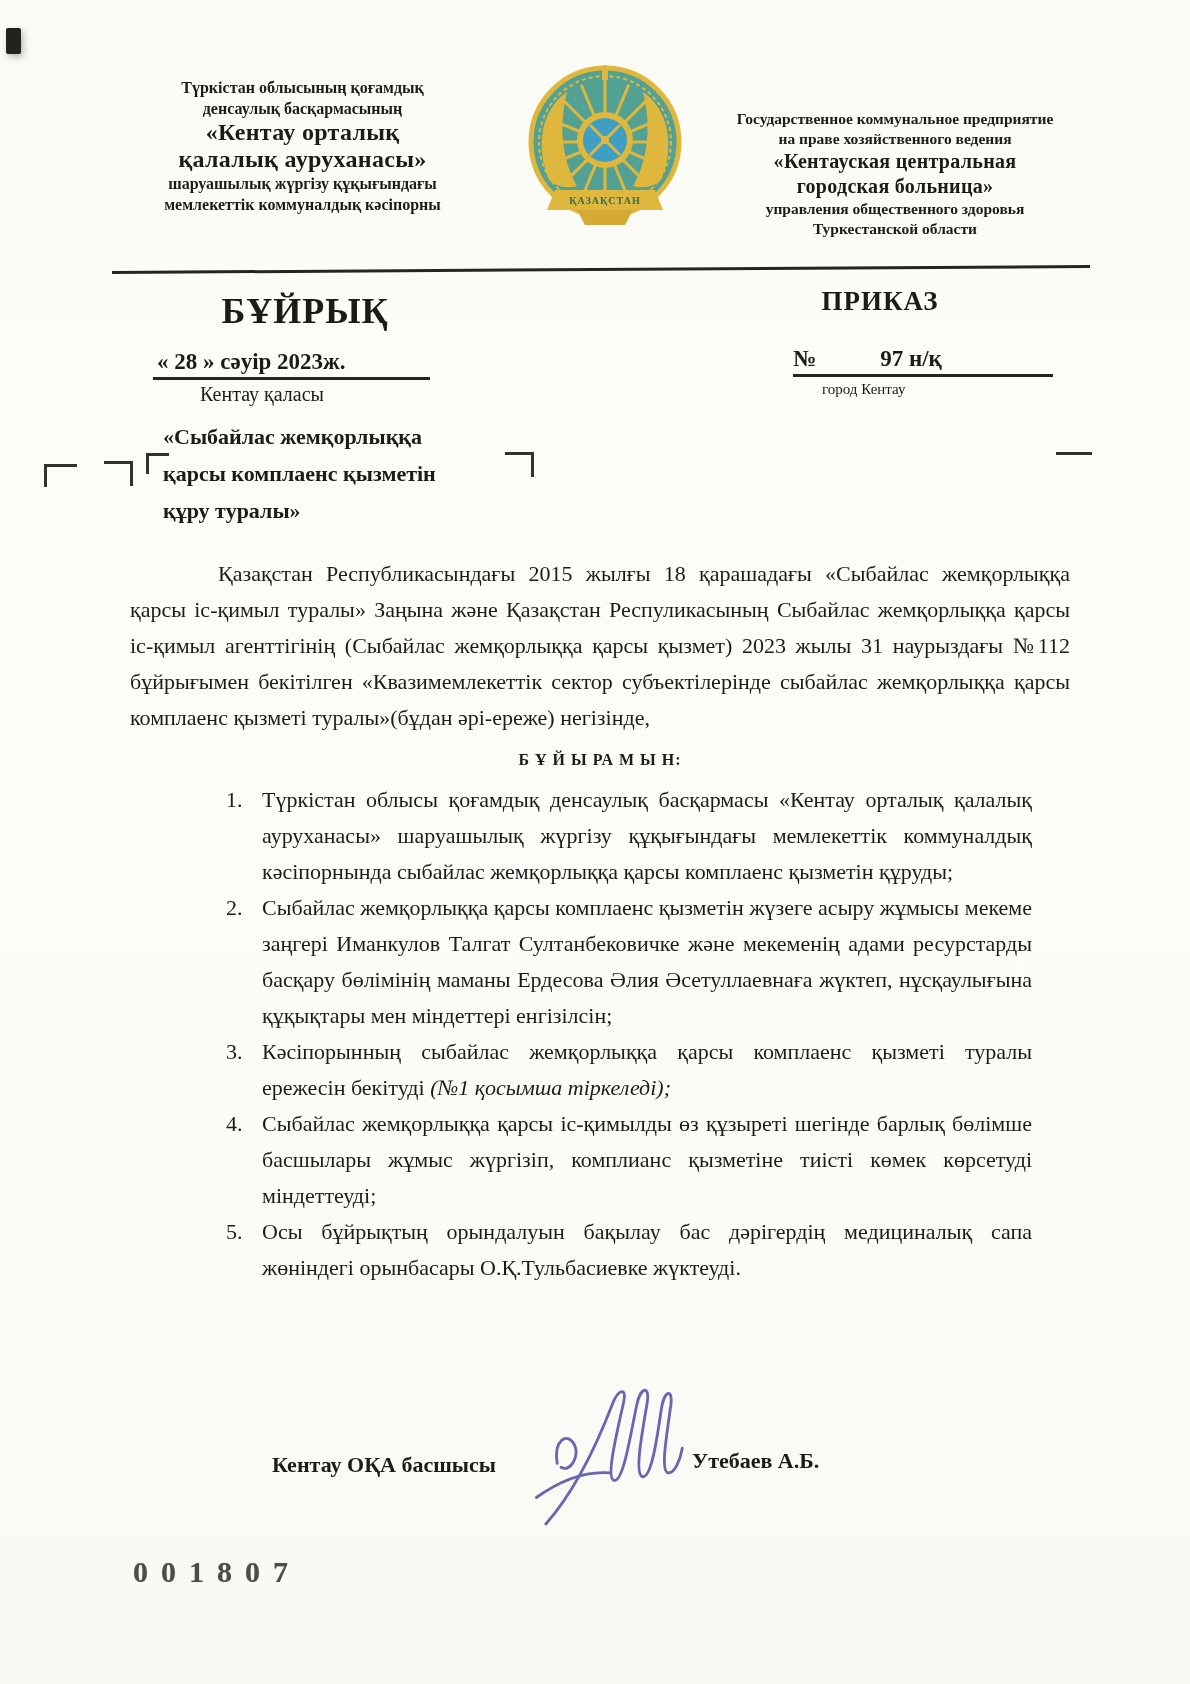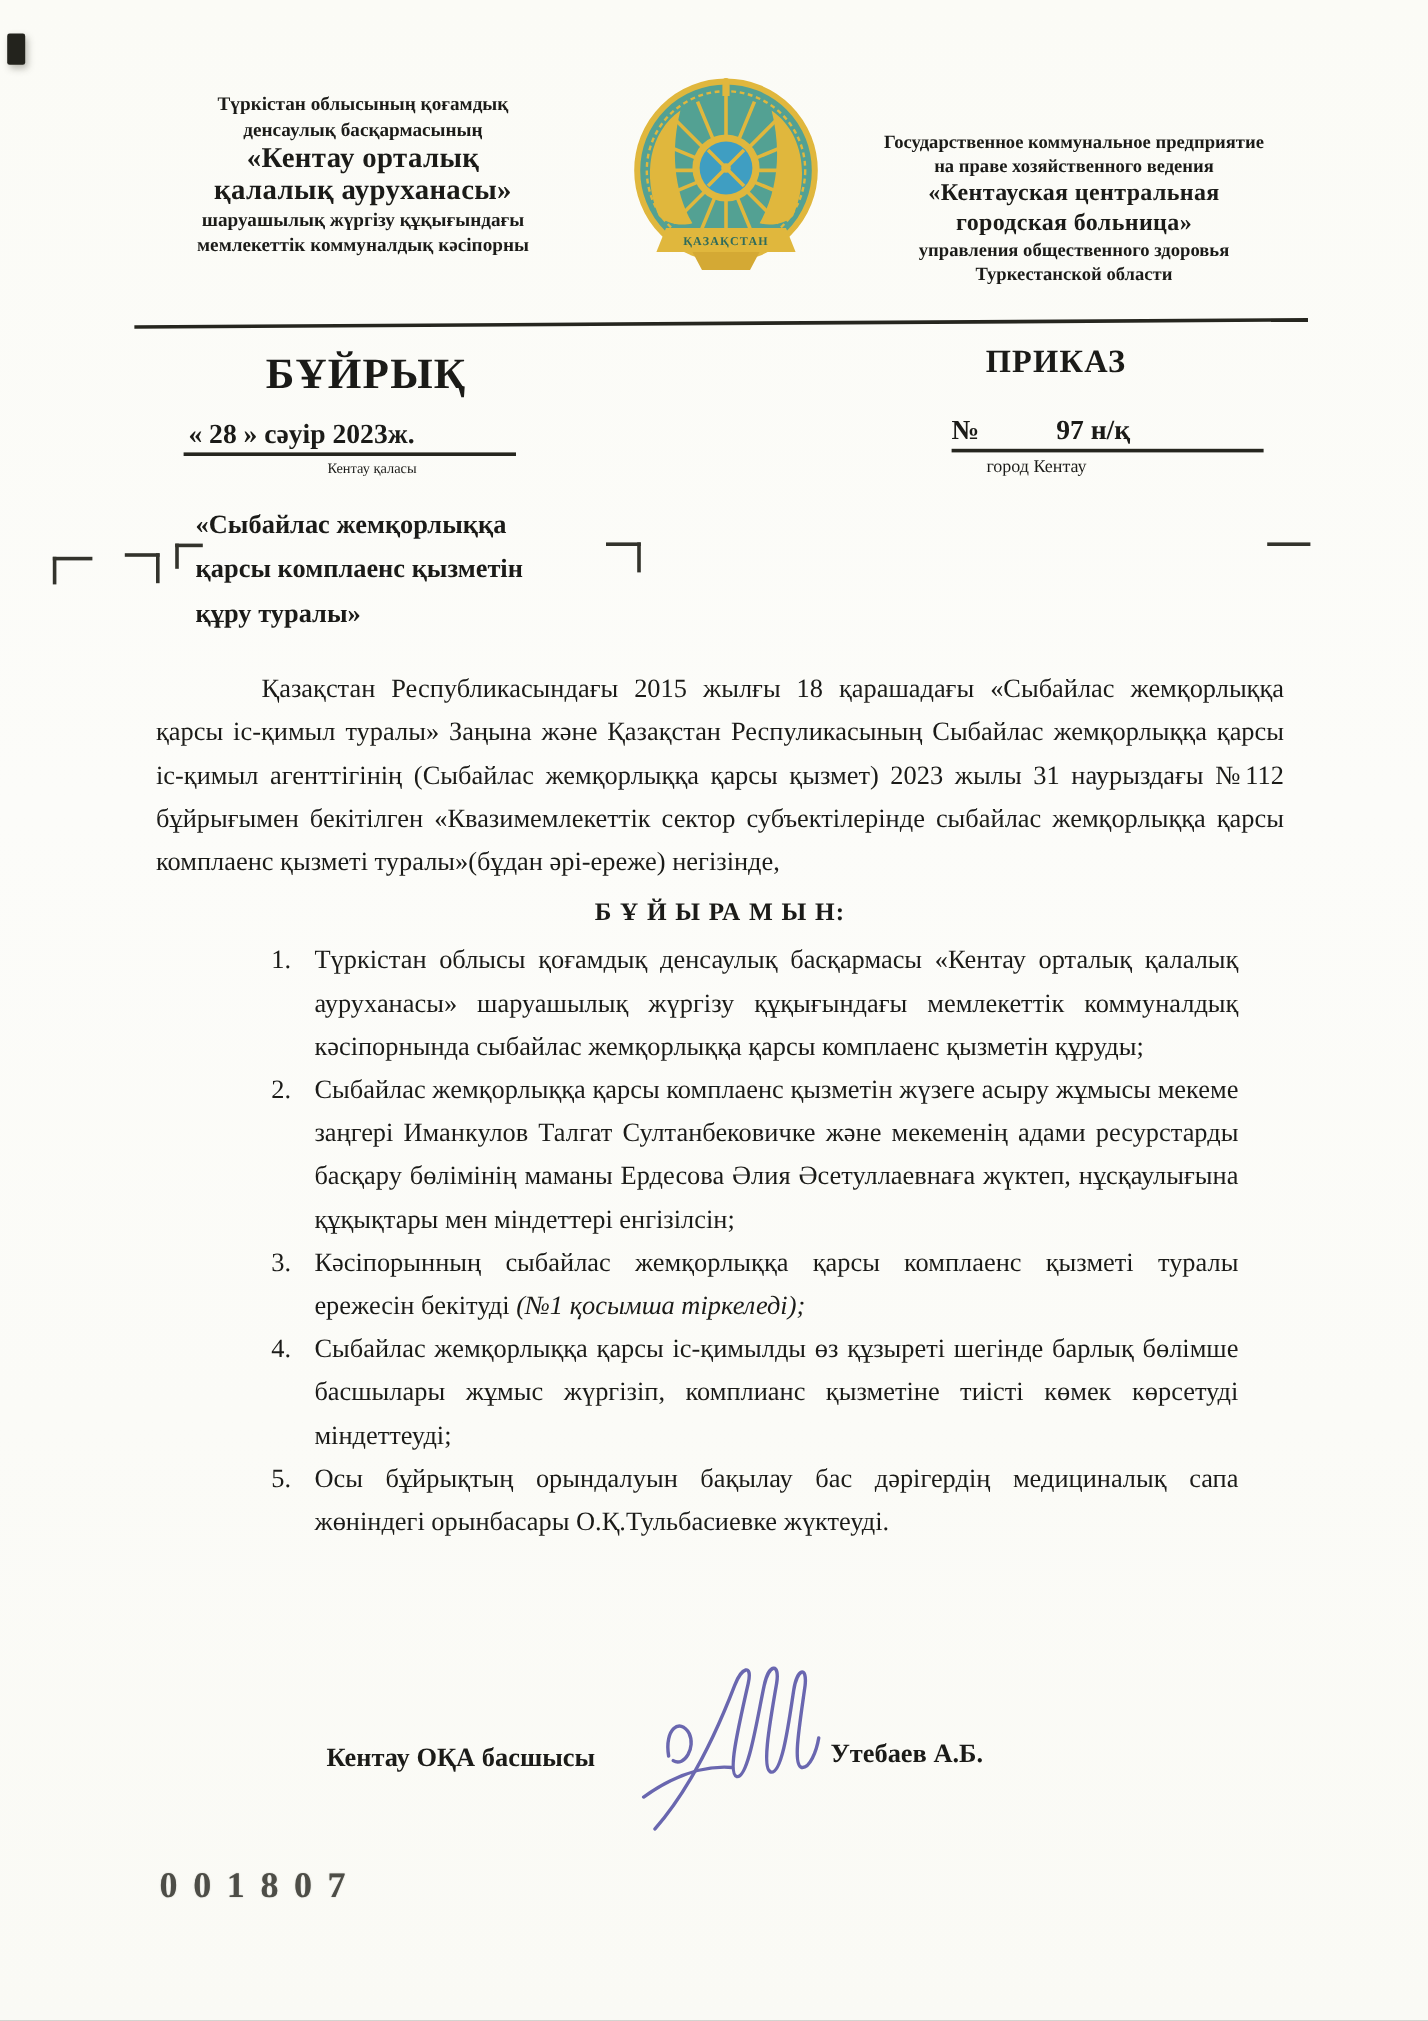--- a/index.html
+++ b/index.html
@@ -23,37 +23,37 @@
   .org-right .small{font-size:15.5px;line-height:20px;}
   .org .name{font-size:24px;font-weight:bold;line-height:27px;letter-spacing:.3px;}
   .org-right .name{font-size:20px;line-height:25px;}
   .emblem{position:absolute;left:515px;top:62px;width:180px;height:172px;font-family:Liberation Serif, serif;}
   .rule{position:absolute;left:112px;top:271px;width:978px;height:3px;background:#26261f;transform:rotate(-0.35deg);transform-origin:left center;}
   
   .title-kk{position:absolute;left:165px;top:290px;width:280px;text-align:center;font-size:36px;font-weight:bold;letter-spacing:1px;}
   .title-ru{position:absolute;left:770px;top:286px;width:220px;text-align:center;font-size:27px;font-weight:bold;letter-spacing:1px;}
   .date-kk{position:absolute;left:153px;top:349px;font-size:23px;font-weight:bold;}
   .date-underline{display:inline-block;border-bottom:3px solid #26261f;padding:0 84px 2px 4px;}
-  .place-kk{position:absolute;left:200px;top:383px;width:220px;text-align:center;font-size:12px;}
+  .place-kk{position:absolute;left:200px;top:383px;width:220px;text-align:left;font-size:20px;}
   .num-ru{position:absolute;left:793px;top:346px;width:260px;font-size:23px;font-weight:bold;}
   .num-line{display:flex;align-items:baseline;border-bottom:3px solid #26261f;padding-bottom:2px;}
   .num-line .no{margin-right:64px;}
   .place-ru{position:absolute;left:822px;top:381px;width:200px;text-align:left;font-size:15px;}
   
   .subject{position:absolute;left:163px;top:418px;width:420px;font-size:22px;font-weight:bold;line-height:37px;}
   .mark{position:absolute;}
   .mark-tl{left:44px;top:464px;width:30px;height:20px;border-top:3px solid #33332c;border-left:3px solid #33332c;}
   .mark-tr{left:104px;top:461px;width:26px;height:22px;border-top:3px solid #33332c;border-right:3px solid #33332c;}
   .mark-txt{left:146px;top:453px;width:20px;height:18px;border-top:3px solid #33332c;border-left:3px solid #33332c;}
   .mark-r{left:505px;top:452px;width:26px;height:22px;border-top:3px solid #33332c;border-right:3px solid #33332c;}
   .mark-dash{left:1056px;top:452px;width:36px;height:3px;background:#33332c;}
   
   .doc-body{position:absolute;left:130px;top:556px;width:940px;font-size:22px;line-height:36px;}
   .preamble{text-align:justify;text-indent:88px;}
-  .resolve{text-align:center;font-weight:bold;font-size:21px;margin:6px 0 4px 0;letter-spacing:1px;font-family:Liberation Serif, serif;}
+  .resolve{text-align:center;font-weight:bold;font-size:16px;margin:6px 0 4px 0;letter-spacing:1px;font-family:Liberation Serif, serif;}
   .olist{margin:0;padding:0;list-style:none;}
   .olist .row{display:flex;margin:0 0 0 96px;width:806px;}
   .olist .n{flex:0 0 36px;}
   .olist .t{flex:1;text-align:justify;}
   .ital{font-style:italic;}
   
   .sig-row{position:absolute;left:0;top:1432px;width:1045px;height:160px;}
   .sig-pos{position:absolute;left:272px;top:20px;font-size:22px;font-weight:bold;}
   .sig-name{position:absolute;left:692px;top:16px;font-size:22px;font-weight:bold;}
   .sig-svg{position:absolute;left:525px;top:-64px;width:180px;height:170px;}

